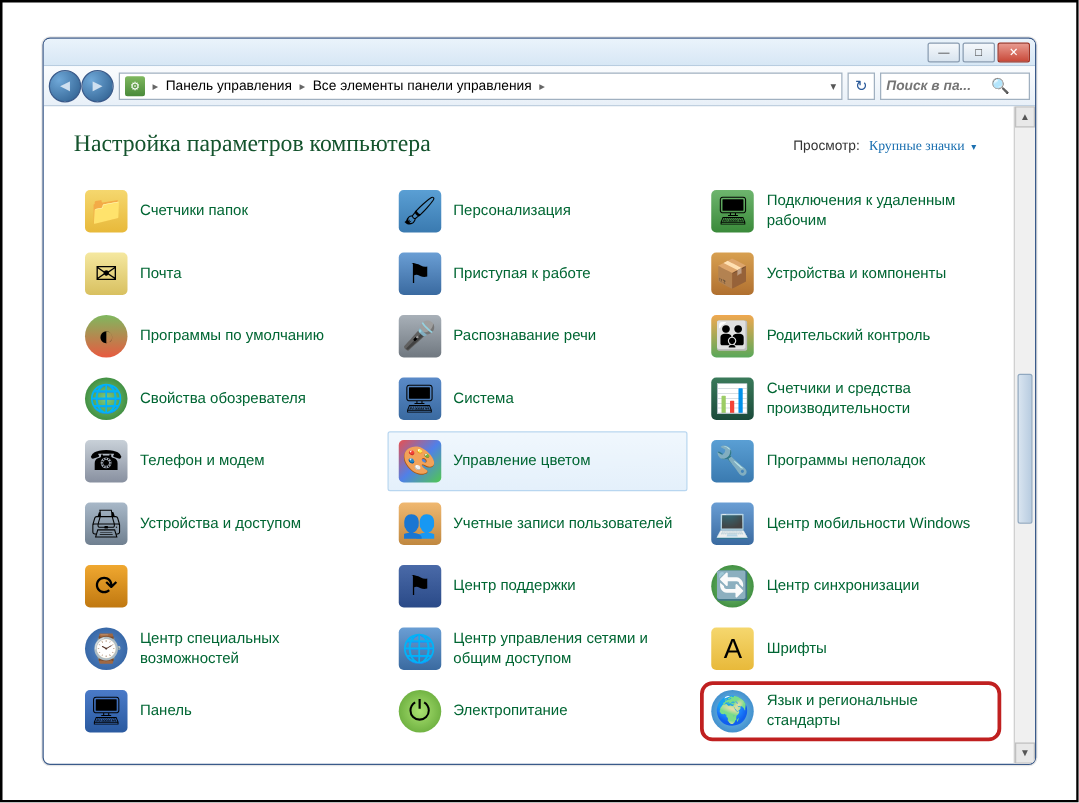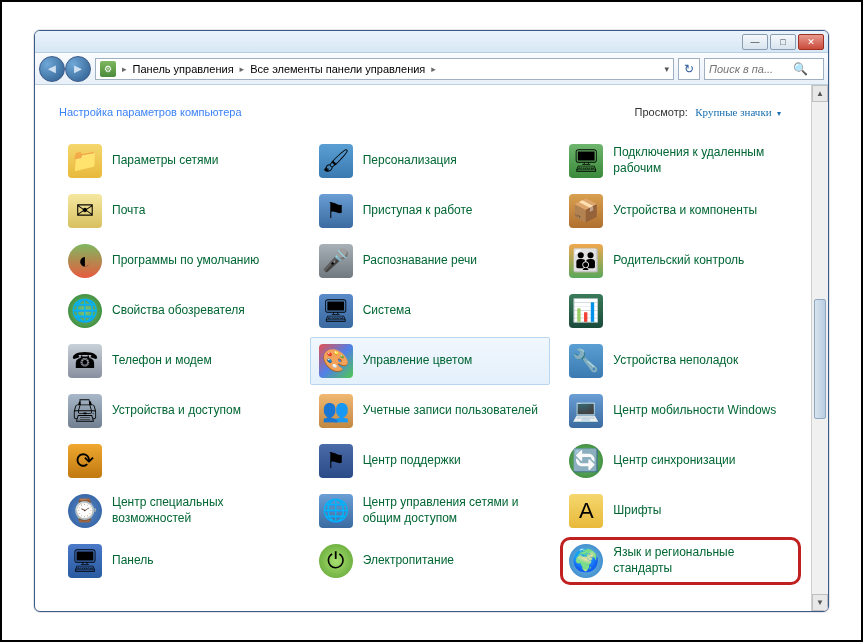--- a/index.html
+++ b/index.html
@@ -11,26 +11,26 @@
 .winbtn.close { background: linear-gradient(#e89a8f,#c94a3a); color: #fff; border-color: #a03020; }
 .navbar { height: 32px; background: linear-gradient(#fafcfe,#e8f0f8); border-bottom: 1px solid #c0d0e0; display: flex; align-items: center; padding: 0 4px; gap: 4px; }
 .navbtns { display: flex; gap: 0; }
 .navbtn { width: 26px; height: 26px; border-radius: 50%; background: radial-gradient(circle at 30% 30%, #6fa8d8, #2a5a8a); border: 1px solid #3a5a8a; display: flex; align-items: center; justify-content: center; color: #cfe0f0; font-size: 13px; }
 .addressbar { flex: 1; height: 22px; border: 1px solid #a0b0c0; background: #fff; display: flex; align-items: center; padding: 0 4px; gap: 6px; font-size: 11px; color: #000; }
 .addr-icon { width: 16px; height: 16px; background: linear-gradient(#7fb85f,#4a8a3a); border-radius: 2px; display: flex; align-items: center; justify-content: center; color: #fff; font-size: 9px; }
 .addr-sep { color: #666; font-size: 9px; }
 .addr-drop { margin-left: auto; color: #555; font-size: 9px; }
 .refresh { width: 22px; height: 22px; border: 1px solid #a0b0c0; background: #fff; display: flex; align-items: center; justify-content: center; color: #2a5a9a; font-size: 12px; }
 .searchbox { width: 120px; height: 22px; border: 1px solid #a0b0c0; background: #fff; display: flex; align-items: center; padding: 0 4px; gap: 4px; }
-.searchbox input { border: none; outline: none; font-size: 11px; font-style: italic; color: #888; width: 80px; }
+.searchbox input { border: none; outline: none; font-size: 11px; font-style: italic; color: #888; width: 80px; font-weight: bold; }
 .search-icon { color: #5a7aa8; font-size: 12px; }
 .content { flex: 1; display: flex; overflow: hidden; }
 .main { flex: 1; padding: 20px 10px 10px 24px; overflow: hidden; position: relative; }
 .header-row { display: flex; justify-content: space-between; align-items: center; margin-bottom: 18px; padding-right: 20px; }
-.page-title { color: #3b82f6; font-size: 11px; font-weight: normal; }
+.page-title { color: #14532d; font-size: 19px; font-weight: normal; font-family: Liberation Serif, serif; }
 .view-label { font-size: 11px; color: #333; }
 .view-link { color: #1a6fb0; font-size: 11px; margin-left: 4px; font-family: Liberation Serif, serif; }
 .view-arrow { font-size: 8px; color: #1a6fb0; margin-left: 2px; }
 .grid { display: grid; grid-template-columns: repeat(3, 1fr); gap: 2px 10px; }
 .item { display: flex; align-items: center; gap: 10px; padding: 6px 8px; border: 1px solid transparent; border-radius: 2px; min-height: 48px; }
 .item.hover { background: linear-gradient(#f0f7fd,#e4f0fb); border-color: #b8d6f0; }
 .item.highlight { border: 3px solid #c02020; border-radius: 10px; padding: 4px 6px; }
 .icon { width: 34px; height: 34px; flex-shrink: 0; display: flex; align-items: center; justify-content: center; font-size: 22px; border-radius: 4px; }
 .item-label { color: #006633; font-size: 12px; line-height: 1.3; }
 .scrollbar { width: 17px; background: #f0f0f0; border-left: 1px solid #d0d0d0; display: flex; flex-direction: column; }
@@ -87,21 +87,21 @@
         <div class="page-title">Настройка параметров компьютера</div>
         <div>
           <span class="view-label">Просмотр:</span>
           <span class="view-link">Крупные значки</span>
           <span class="view-arrow">▾</span>
         </div>
       </div>
       <div class="grid" id="grid">
             <div class="item">
               <div class="icon ic-folder">📁</div>
-              <div class="item-label">Параметры сетями</div>
+              <div class="item-label">Счетчики папок</div>
             </div>
             <div class="item">
               <div class="icon ic-brush">🖌</div>
               <div class="item-label">Персонализация</div>
             </div>
             <div class="item">
               <div class="icon ic-rdp">🖥</div>
               <div class="item-label">Подключения к удаленным рабочим</div>
             </div>
             <div class="item">
@@ -131,32 +131,33 @@
             <div class="item">
               <div class="icon ic-globe">🌐</div>
               <div class="item-label">Свойства обозревателя</div>
             </div>
             <div class="item">
               <div class="icon ic-sys">🖥</div>
               <div class="item-label">Система</div>
             </div>
             <div class="item">
               <div class="icon ic-perf">📊</div>
+              <div class="item-label">Счетчики и средства производительности</div>
             </div>
             <div class="item">
               <div class="icon ic-phone">☎</div>
               <div class="item-label">Телефон и модем</div>
             </div>
             <div class="item hover">
               <div class="icon ic-color">🎨</div>
               <div class="item-label">Управление цветом</div>
             </div>
             <div class="item">
               <div class="icon ic-trouble">🔧</div>
-              <div class="item-label">Устройства неполадок</div>
+              <div class="item-label">Программы неполадок</div>
             </div>
             <div class="item">
               <div class="icon ic-print">🖨</div>
               <div class="item-label">Устройства и доступом</div>
             </div>
             <div class="item">
               <div class="icon ic-users">👥</div>
               <div class="item-label">Учетные записи пользователей</div>
             </div>
             <div class="item">

